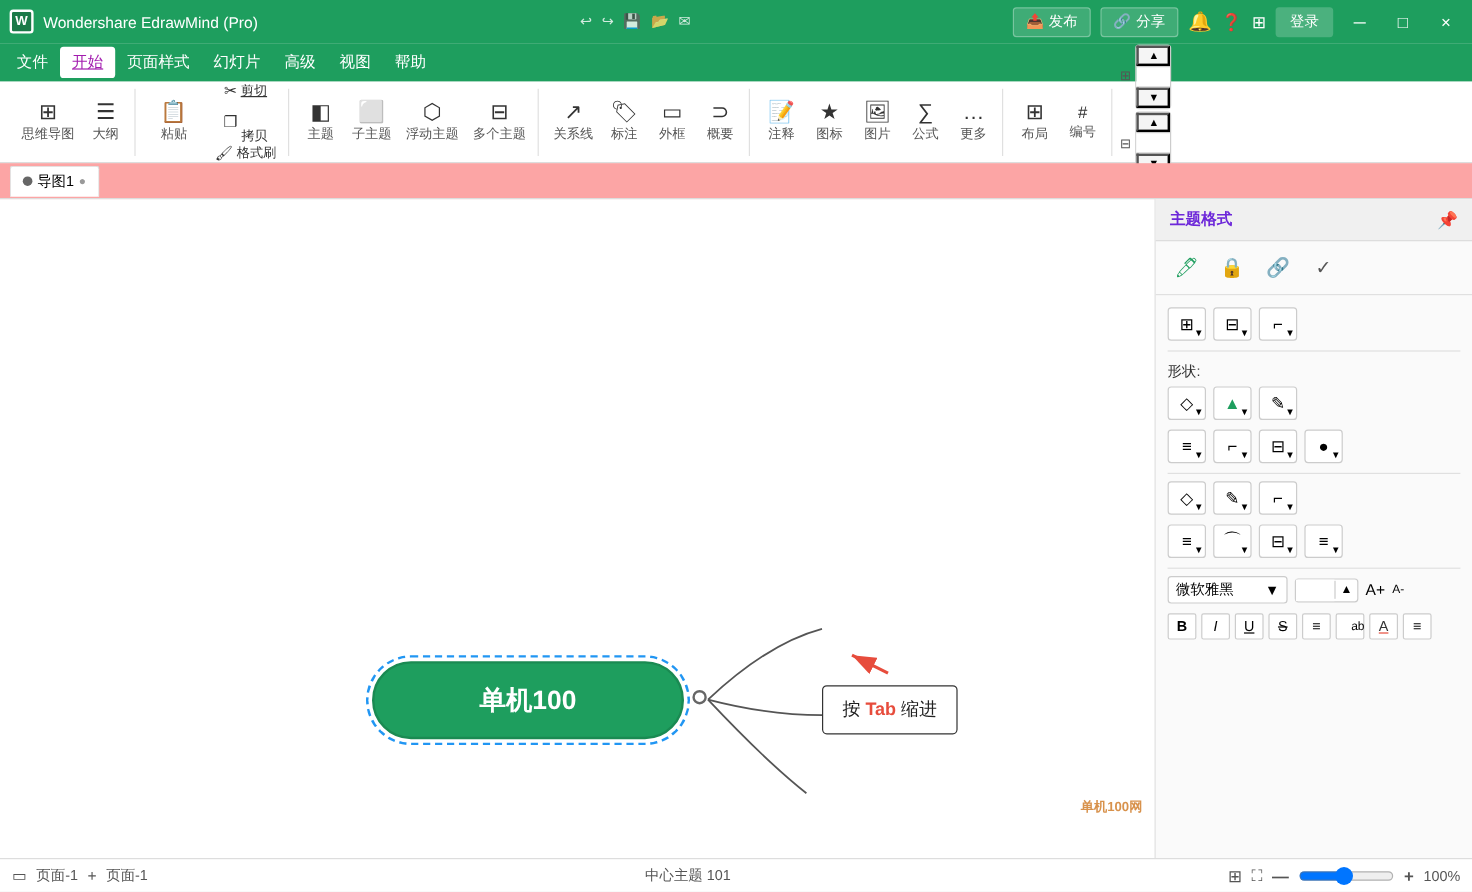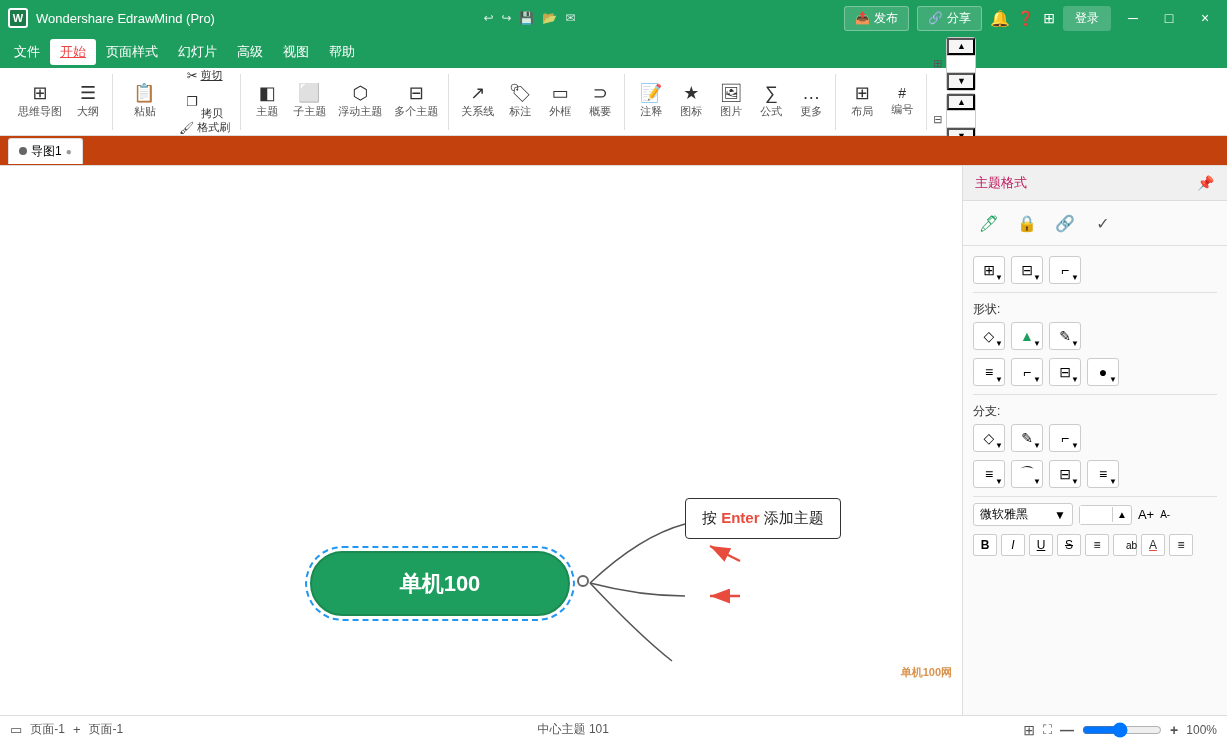--- a/index.html
+++ b/index.html
@@ -8,47 +8,47 @@
     
     .title-bar { height: 36px; background: #1e9e5e; display: flex; align-items: center; padding: 0 8px; color: white; user-select: none; }
     .title-bar-login { background: rgba(255,255,255,0.2); border: none; color: white; padding: 4px 12px; border-radius: 3px; cursor: pointer; font-size: 12px; }
     .title-btn { width: 28px; height: 28px; display: flex; align-items: center; justify-content: center; cursor: pointer; color: white; font-size: 14px; border-radius: 2px; }
     .title-bar-right { display: flex; align-items: center; gap: 8px; }
     .publish-btn { background: rgba(255,255,255,0.15); border: 1px solid rgba(255,255,255,0.3); color: white; padding: 3px 10px; border-radius: 3px; cursor: pointer; font-size: 12px; display: flex; align-items: center; gap: 4px; }
 
     
     .menu-bar { height: 32px; background: #1e9e5e; display: flex; align-items: center; padding: 0 4px; }
     .menu-item { color: white; padding: 4px 10px; cursor: pointer; border-radius: 3px; font-size: 13px; }
-    .menu-item.active { background: white; color: #ef4444; text-decoration: underline; }
+    .menu-item.active { background: white; color: #a21caf; text-decoration: underline; }
 
     
     .toolbar { height: 68px; background: white; border-bottom: 1px solid #ddd; display: flex; align-items: center; padding: 4px 8px; gap: 2px; }
     .toolbar-group { display: flex; align-items: center; padding: 0 4px; border-right: 1px solid #e0e0e0; height: 56px; }
     .toolbar-group:last-child { border-right: none; }
     .toolbar-btn { display: flex; flex-direction: column; align-items: center; justify-content: center; padding: 4px 6px; cursor: pointer; border-radius: 3px; min-width: 40px; height: 52px; color: #333; font-size: 11px; gap: 2px; }
     .toolbar-btn .icon { font-size: 18px; line-height: 1; }
     .toolbar-btn .label { font-size: 11px; color: #555; }
     .toolbar-btn-wide { min-width: 52px; }
 
     
-    .tab-bar { height: 30px; background: #c2410c; border-bottom: 1px solid #ddd; display: flex; align-items: center; padding: 0 8px; gap: 4px; }
+    .tab-bar { height: 30px; background: #fca5a5; border-bottom: 1px solid #ddd; display: flex; align-items: center; padding: 0 8px; gap: 4px; }
     .tab-item { display: flex; align-items: center; gap: 4px; padding: 4px 10px; background: white; border: 1px solid #ddd; border-bottom: none; border-radius: 3px 3px 0 0; font-size: 12px; cursor: pointer; }
     .tab-dot { width: 8px; height: 8px; border-radius: 50%; background: #666; }
     .tab-close { font-size: 10px; color: #999; cursor: pointer; }
 
     
     .main-area { display: flex; flex: 1; overflow: hidden; }
 
     
     .canvas { flex: 1; background: white; position: relative; overflow: hidden; }
 
     
     .right-panel { width: 265px; background: #fafafa; border-left: 1px solid #ddd; display: flex; flex-direction: column; }
     .panel-title-bar { display: flex; align-items: center; justify-content: space-between; padding: 8px 12px; background: #f0f0f0; border-bottom: 1px solid #ddd; }
-    .panel-title { font-size: 13px; font-weight: normal; color: #be185d; }
+    .panel-title { font-size: 13px; font-weight: bold; color: #6d28d9; }
     .panel-pin { cursor: pointer; color: #666; font-size: 14px; }
 
     .panel-content { padding: 10px; flex: 1; overflow-y: auto; }
     .panel-row { display: flex; align-items: center; gap: 6px; margin-bottom: 8px; flex-wrap: wrap; }
     .panel-section-label { font-size: 12px; color: #333; margin: 8px 0 4px 0; font-weight: normal; }
     .panel-divider { border: none; border-top: 1px solid #e0e0e0; margin: 6px 0; }
 
     .panel-icon-btn { width: 32px; height: 28px; border: 1px solid #ccc; border-radius: 3px; display: flex; align-items: center; justify-content: center; cursor: pointer; background: white; font-size: 14px; position: relative; }
     .panel-icon-btn .arrow { font-size: 8px; position: absolute; right: 1px; bottom: 1px; }
 
@@ -305,22 +305,22 @@
     </svg>
 
     <div class="central-node-outline"></div>
 
     <div class="central-node">
       <span>单机100</span>
     </div>
 
     <div class="connection-dot"></div>
 
-    <div class="tip-box tip-enter">
-      <span>按 </span><span class="tip-highlight">Enter</span><span> 添加主题</span>
+    <div class="tip-box tip-tab">
+      <span>按 </span><span class="tip-highlight">Tab</span><span> 缩进</span>
     </div>
 
     <div class="watermark">单机100网</div>
   </div>
 
   <div class="right-panel">
     <div class="panel-title-bar">
       <span class="panel-title">主题格式</span>
       <span class="panel-pin">📌</span>
     </div>
@@ -380,21 +380,20 @@
             <span class="arrow">▼</span>
         </div>
         <div class="panel-icon-btn">
           <span>●</span>
             <span class="arrow">▼</span>
         </div>
       </div>
 
       <hr class="panel-divider">
 
-      <div class="panel-section-label">分支:</div>
       <div class="panel-row">
         <div class="panel-icon-btn">
           <span>◇</span>
             <span class="arrow">▼</span>
         </div>
         <div class="panel-icon-btn">
           <span>✎</span>
             <span class="arrow">▼</span>
         </div>
         <div class="panel-icon-btn">

